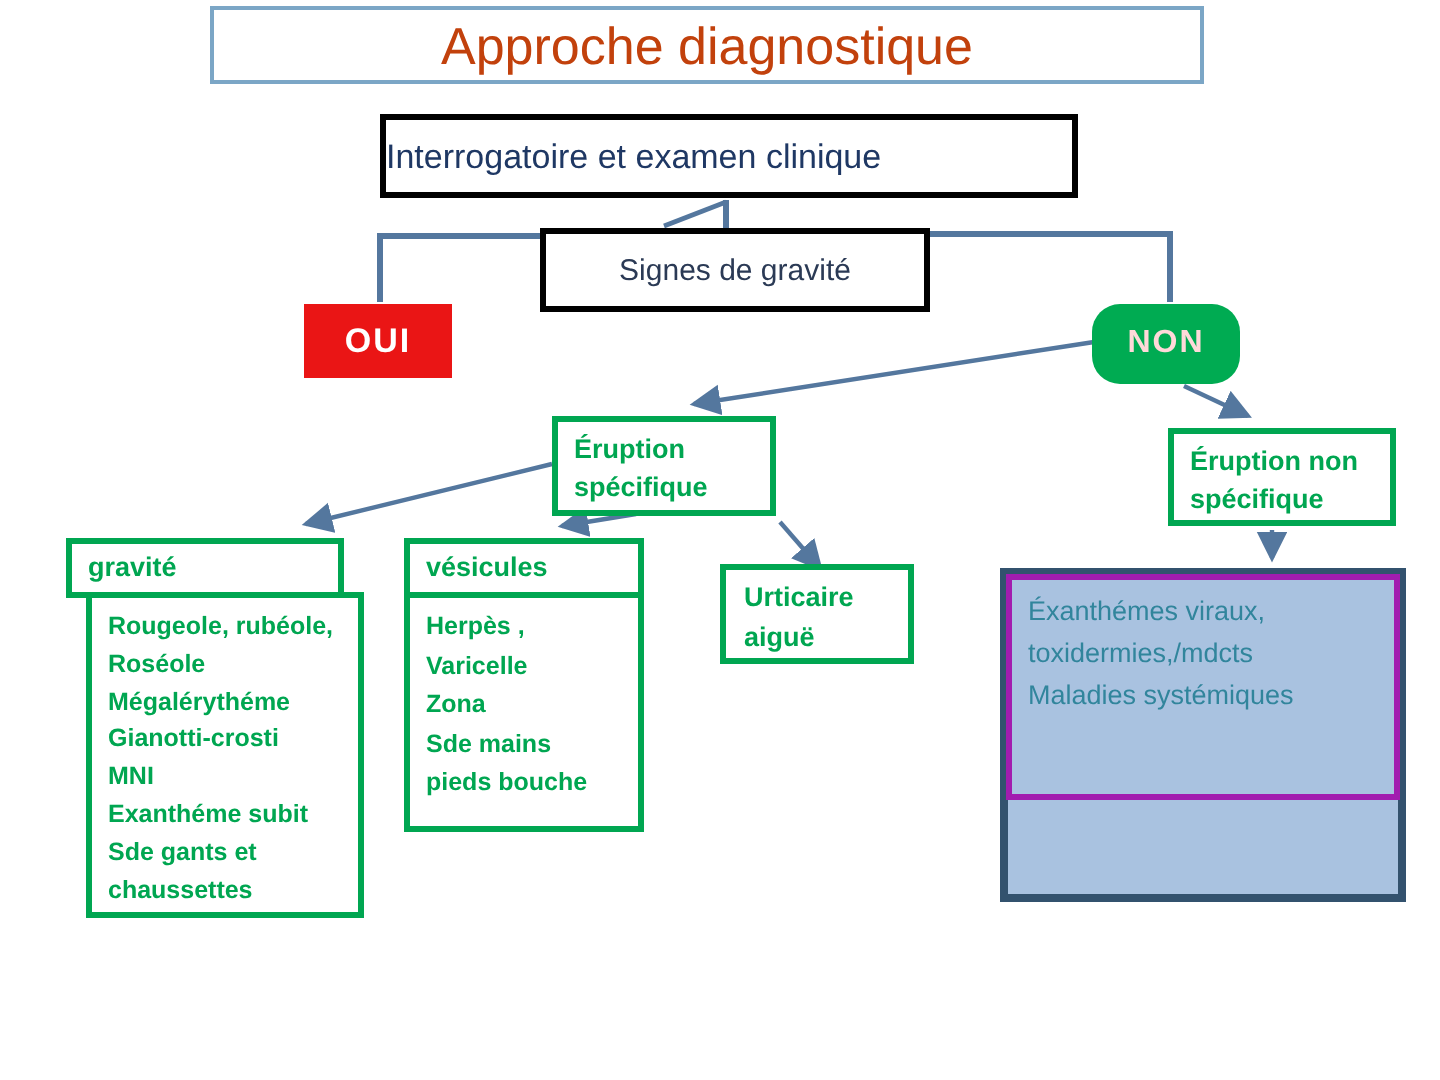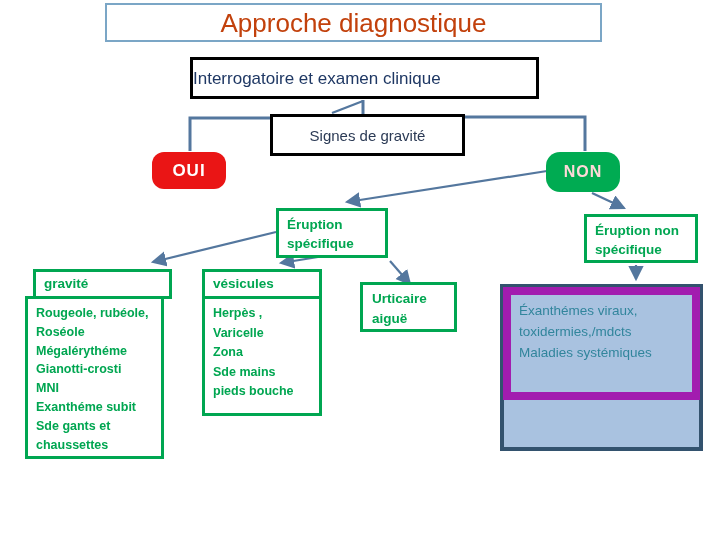--- a/index.html
+++ b/index.html
@@ -20,45 +20,45 @@
     font-size:17px;text-align:left;line-height:37px;z-index:2;background:#fff;
   }
   .signes-box{
     left:270px;top:114px;width:195px;height:42px;
     border:3px solid #000;color:#2b3a55;
     font-size:15px;text-align:center;line-height:37px;z-index:2;background:#fff;
   }
   .oui-box{
     left:152px;top:152px;width:74px;height:37px;background:#ea1515;
     color:#ffffff;font-weight:bold;font-size:17px;letter-spacing:1px;
-    text-align:center;line-height:37px;border-radius:12px;z-index:2;
+    text-align:center;line-height:37px;border-radius:0;z-index:2;
   }
   .non-box{
     left:546px;top:152px;width:74px;height:40px;background:#00ab52;
     color:#ffd9d9;font-weight:bold;font-size:16px;letter-spacing:1px;
     text-align:center;line-height:40px;border-radius:14px;z-index:2;
   }
   .green-outline{
     border:3px solid #00a651;color:#00a651;font-weight:bold;
     background:#fff;z-index:2;
   }
   .eruption-spec{left:276px;top:208px;width:112px;height:50px;font-size:13.5px;line-height:19px;padding:4px 0 0 8px;}
   .eruption-nonspec{left:584px;top:214px;width:114px;height:49px;font-size:13.5px;line-height:19px;padding:4px 0 0 8px;}
   .erytheme-head{left:33px;top:269px;width:139px;height:30px;font-size:13.5px;line-height:24px;padding-left:8px;}
-  .erytheme-list{left:25px;top:296px;width:139px;height:163px;font-size:12.5px;line-height:18.8px;padding:5px 0 0 8px;}
+  .erytheme-list{left:43px;top:296px;width:139px;height:163px;font-size:12.5px;line-height:18.8px;padding:5px 0 0 8px;}
   .vesicules-head{left:202px;top:269px;width:120px;height:30px;font-size:13.5px;line-height:24px;padding-left:8px;}
   .vesicules-list{left:202px;top:296px;width:120px;height:120px;font-size:12.5px;line-height:19.5px;padding:5px 0 0 8px;}
   .urticaire-box{left:360px;top:282px;width:97px;height:50px;font-size:13.5px;line-height:20px;padding:4px 0 0 9px;}
   .panel-outer{
     left:500px;top:284px;width:203px;height:167px;
     background:#a9c2e0;border:4px solid #33526e;z-index:2;
   }
   .panel-inner{
     left:503px;top:287px;width:197px;height:113px;
-    border:8px solid #a21caf;color:#31859c;
+    border:3px solid #a21caf;color:#31859c;
     font-size:13.5px;line-height:21px;padding:5px 0 0 8px;z-index:3;
   }
   svg.connectors{position:absolute;left:0;top:0;z-index:1;}
 </style>
 </head>
 <body>
 
 <div id="slide">
 
   <svg class="connectors" width="720" height="540" viewBox="0 0 720 540">

